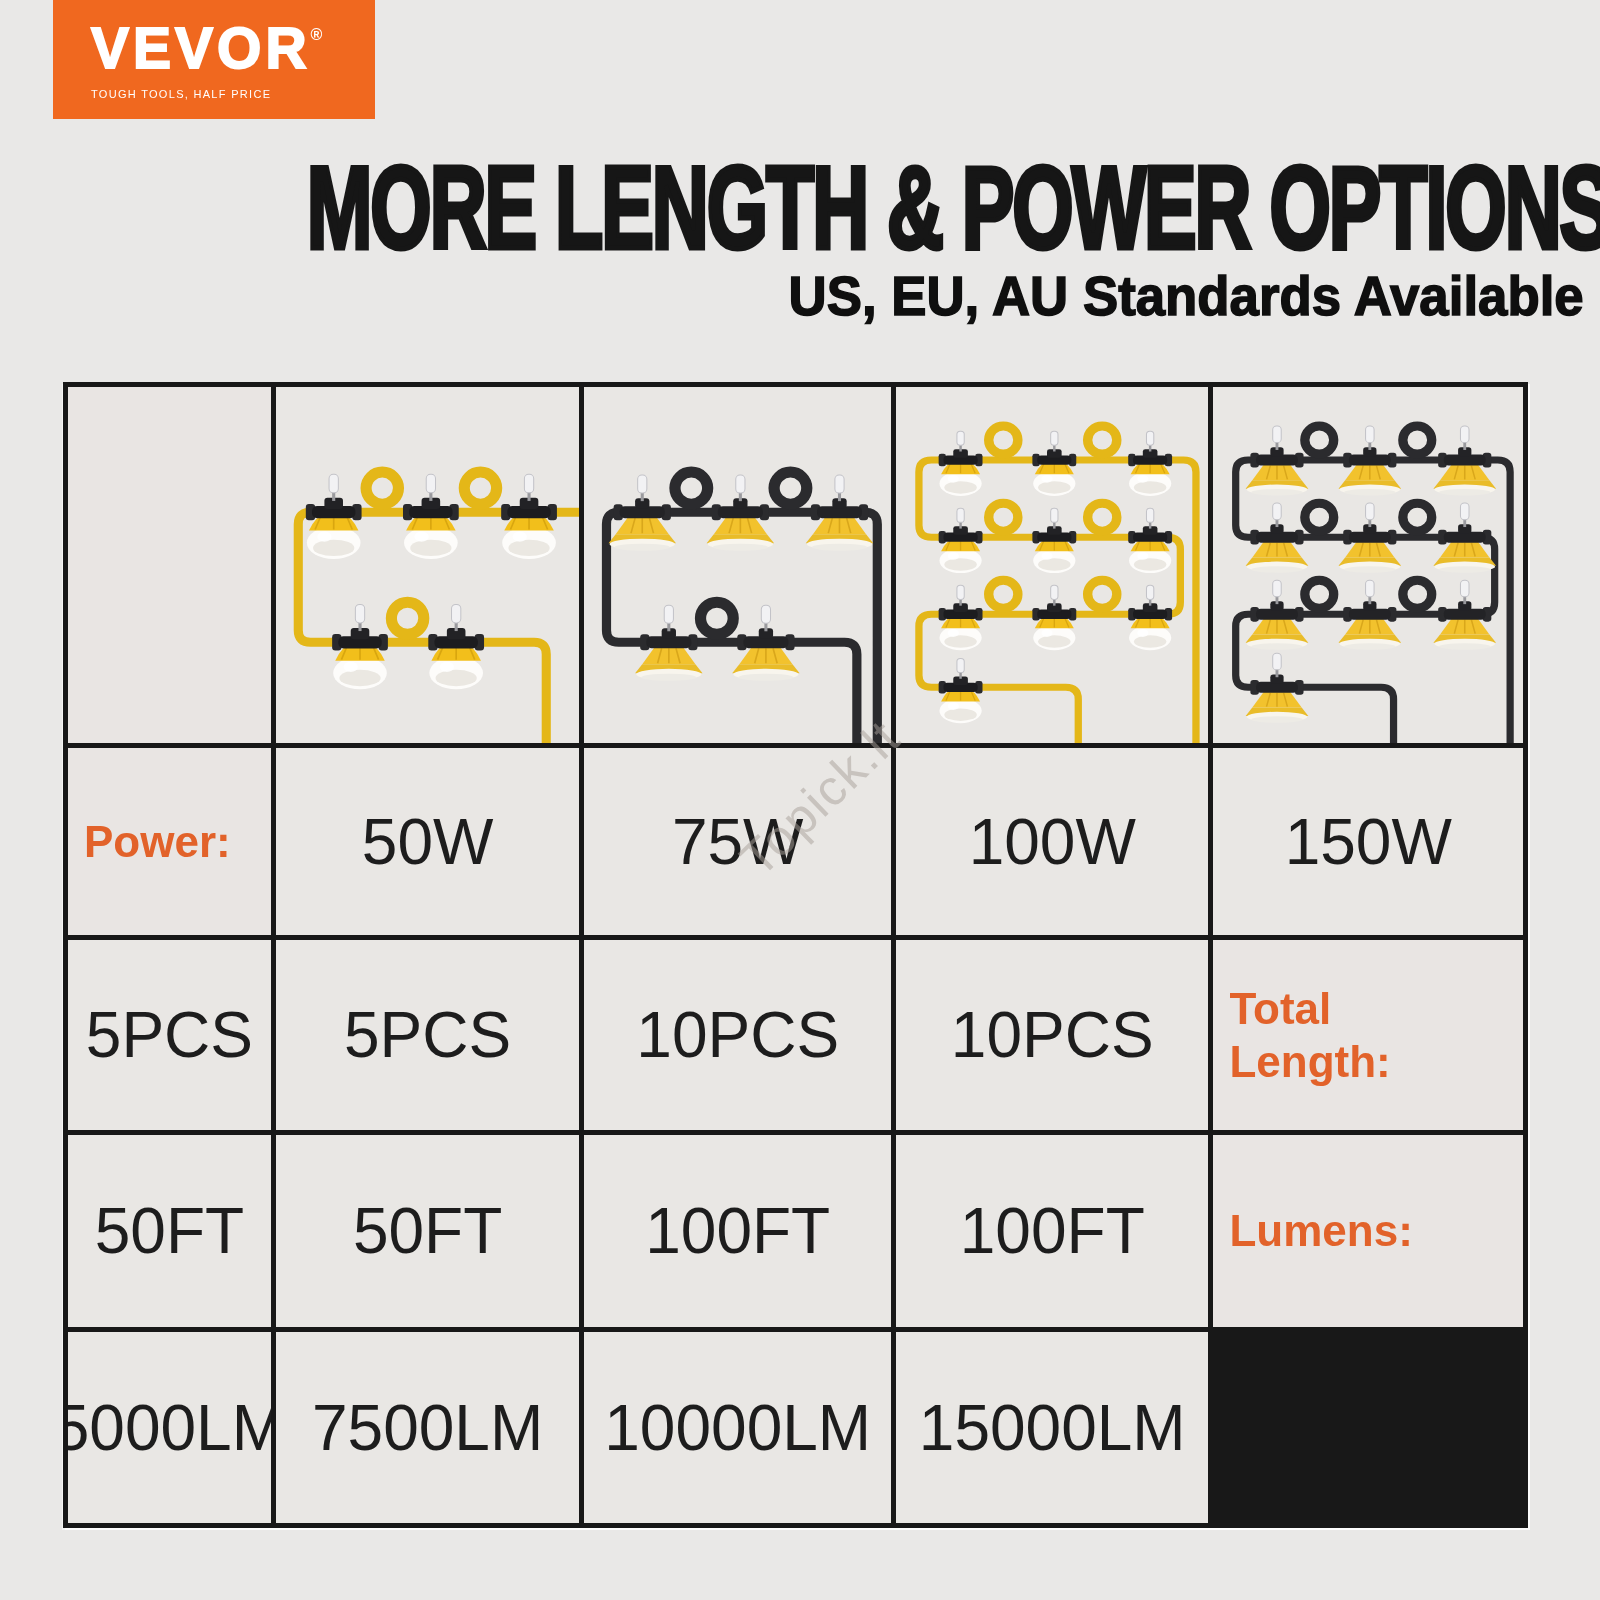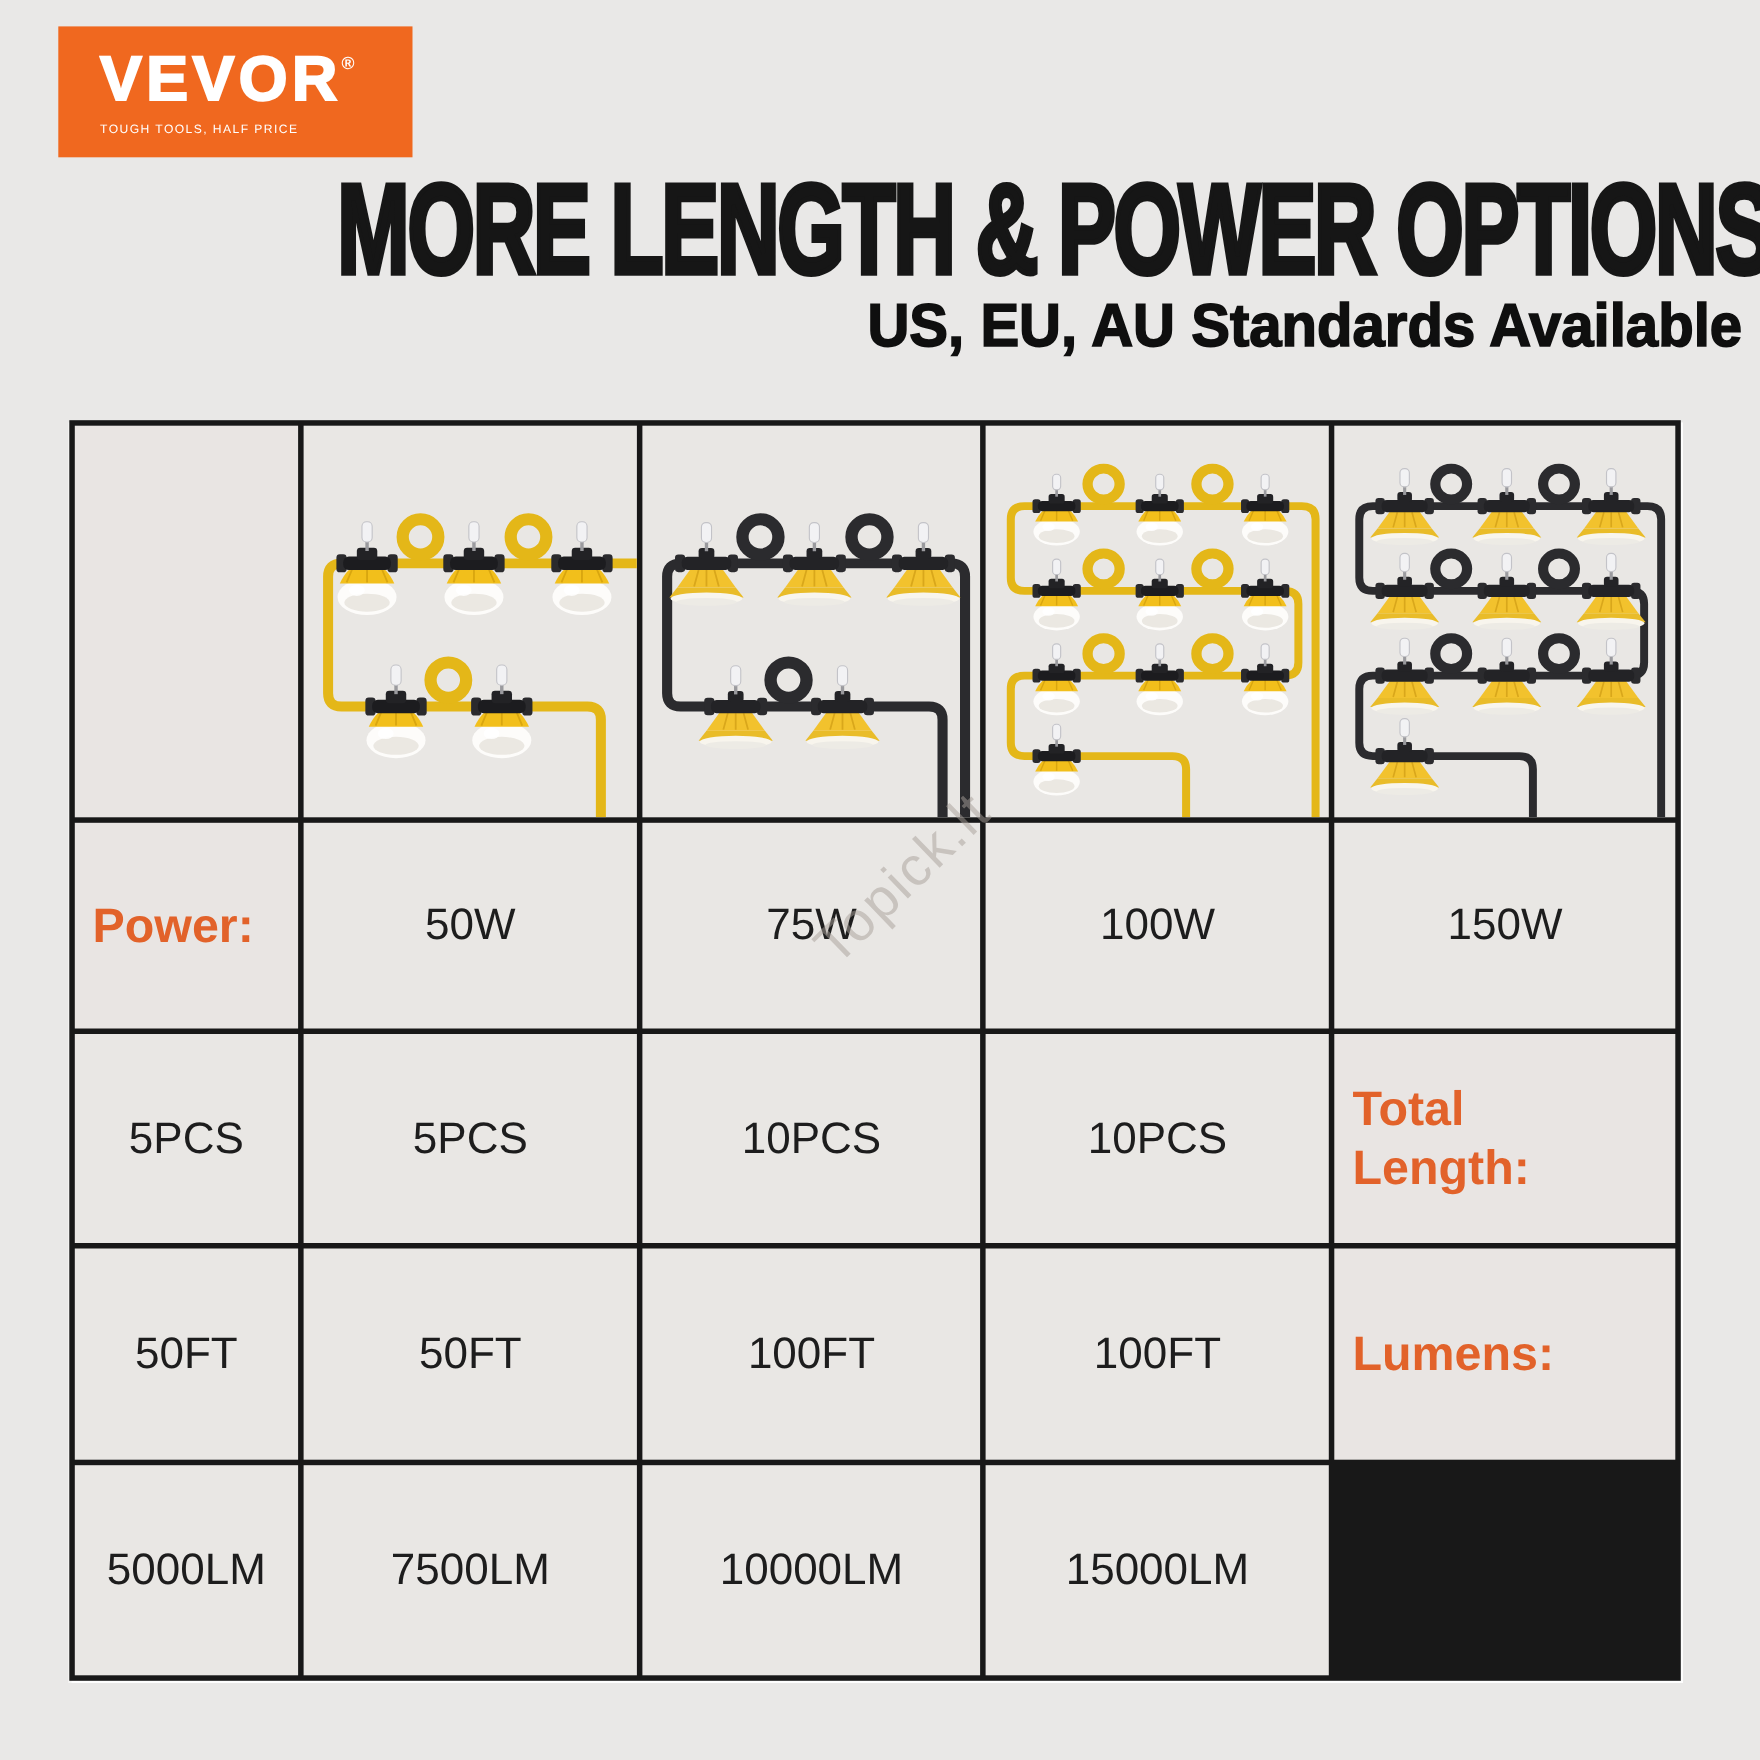--- a/index.html
+++ b/index.html
@@ -1,21 +1,21 @@
 <!DOCTYPE html>
 <html><head>
 <meta charset="utf-8">
 <style>
   html,body{margin:0;padding:0;background:#e9e8e7;}
   .canvas{position:relative;width:1600px;height:1600px;background:#e9e8e7;
           font-family:"Liberation Sans",sans-serif;overflow:hidden;}
 
   
   .logo{position:absolute;left:53px;top:0;width:322px;height:119px;background:#f0681f;
-        display:flex;flex-direction:column;justify-content:center;padding-left:38px;box-sizing:border-box;margin-top:24px;}
+        display:flex;flex-direction:column;justify-content:center;padding-left:38px;box-sizing:border-box;}
   .logo-name{color:#fff;font-size:57px;font-weight:bold;letter-spacing:4px;line-height:1;
              -webkit-text-stroke:2px #fff;white-space:nowrap;}
   .logo-reg{font-size:16px;-webkit-text-stroke:0;vertical-align:28px;letter-spacing:0;}
   .logo-tag{color:#fff;font-size:11px;font-weight:normal;letter-spacing:1.3px;margin-top:11px;white-space:nowrap;}
 
   
   .title{position:absolute;left:0;top:150px;width:100%;text-align:right;font-weight:bold;
          color:#161616;font-size:116px;line-height:1;white-space:nowrap;}
   .title>span{display:inline-block;transform:scaleX(.68);transform-origin:center;
               letter-spacing:-3px;-webkit-text-stroke:5px #161616;}
@@ -26,21 +26,21 @@
   
   .spec-table{position:absolute;left:63px;top:382px;width:1465px;height:1146px;background:#181818;
               display:grid;grid-template-columns:207fr 310fr 313fr 319fr 316fr;
               grid-template-rows:366fr 192fr 195fr 197fr 196fr;gap:5px;padding:5px;box-sizing:border-box;
               box-shadow:2px 2px 0 rgba(255,255,255,.9),-1px 2px 0 rgba(255,255,255,.55);text-align:center;}
   .cell{background:#e9e7e4;display:flex;align-items:center;justify-content:center;overflow:hidden;}
   .cell.label{background:#e9e5e3;flex-direction:column;align-items:flex-start;justify-content:center;
               padding-left:16px;box-sizing:border-box;}
   .cell.label span{color:#e2622a;font-weight:bold;font-size:44px;line-height:1.22;white-space:nowrap;}
   .cell.label span:empty{display:none;}
-  .cell.value{font-size:40px;color:#1d1d1d;letter-spacing:0;}
+  .cell.value{font-size:64px;color:#1d1d1d;letter-spacing:0;}
   .cell.ill svg{width:100%;height:100%;display:block;}
 
   
   .watermark{position:absolute;left:655px;top:648px;width:330px;height:300px;display:flex;
              align-items:center;justify-content:center;pointer-events:none;z-index:6;}
   .watermark span{display:inline-block;transform:rotate(-44deg);font-size:50px;color:#a8a09a;
                   opacity:.5;letter-spacing:2px;white-space:nowrap;}
 </style>
 </head>
 <body>

